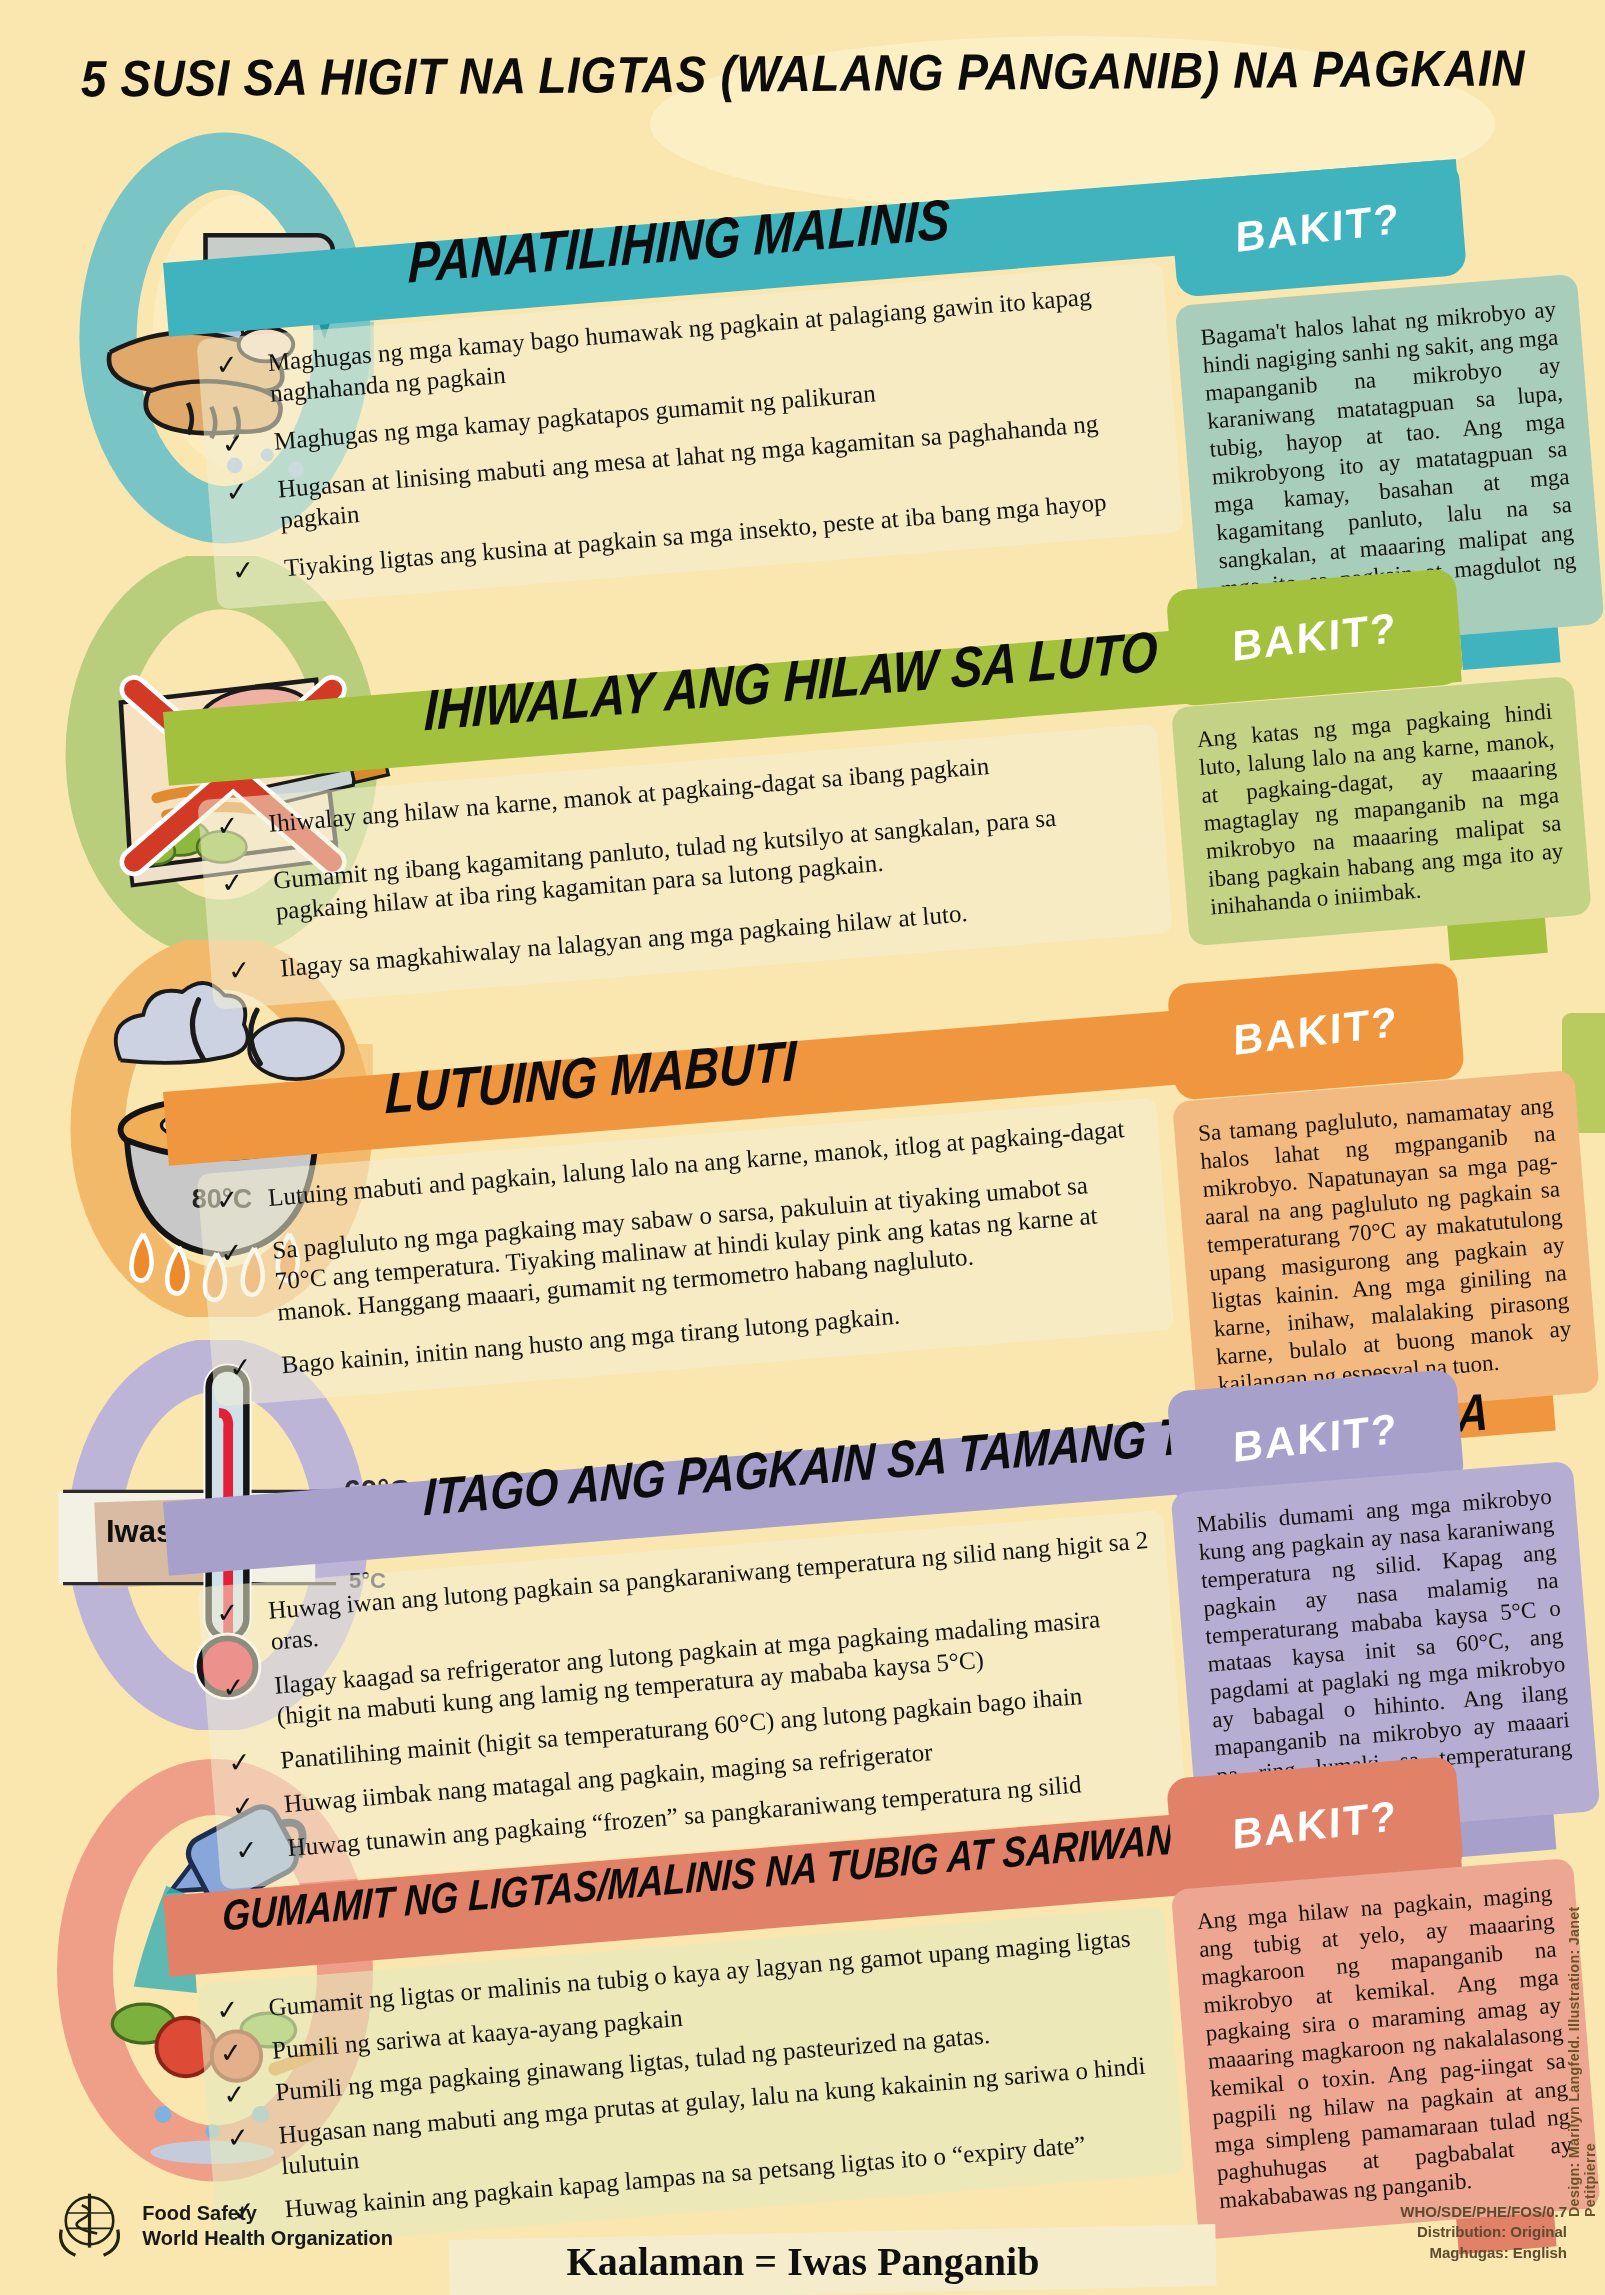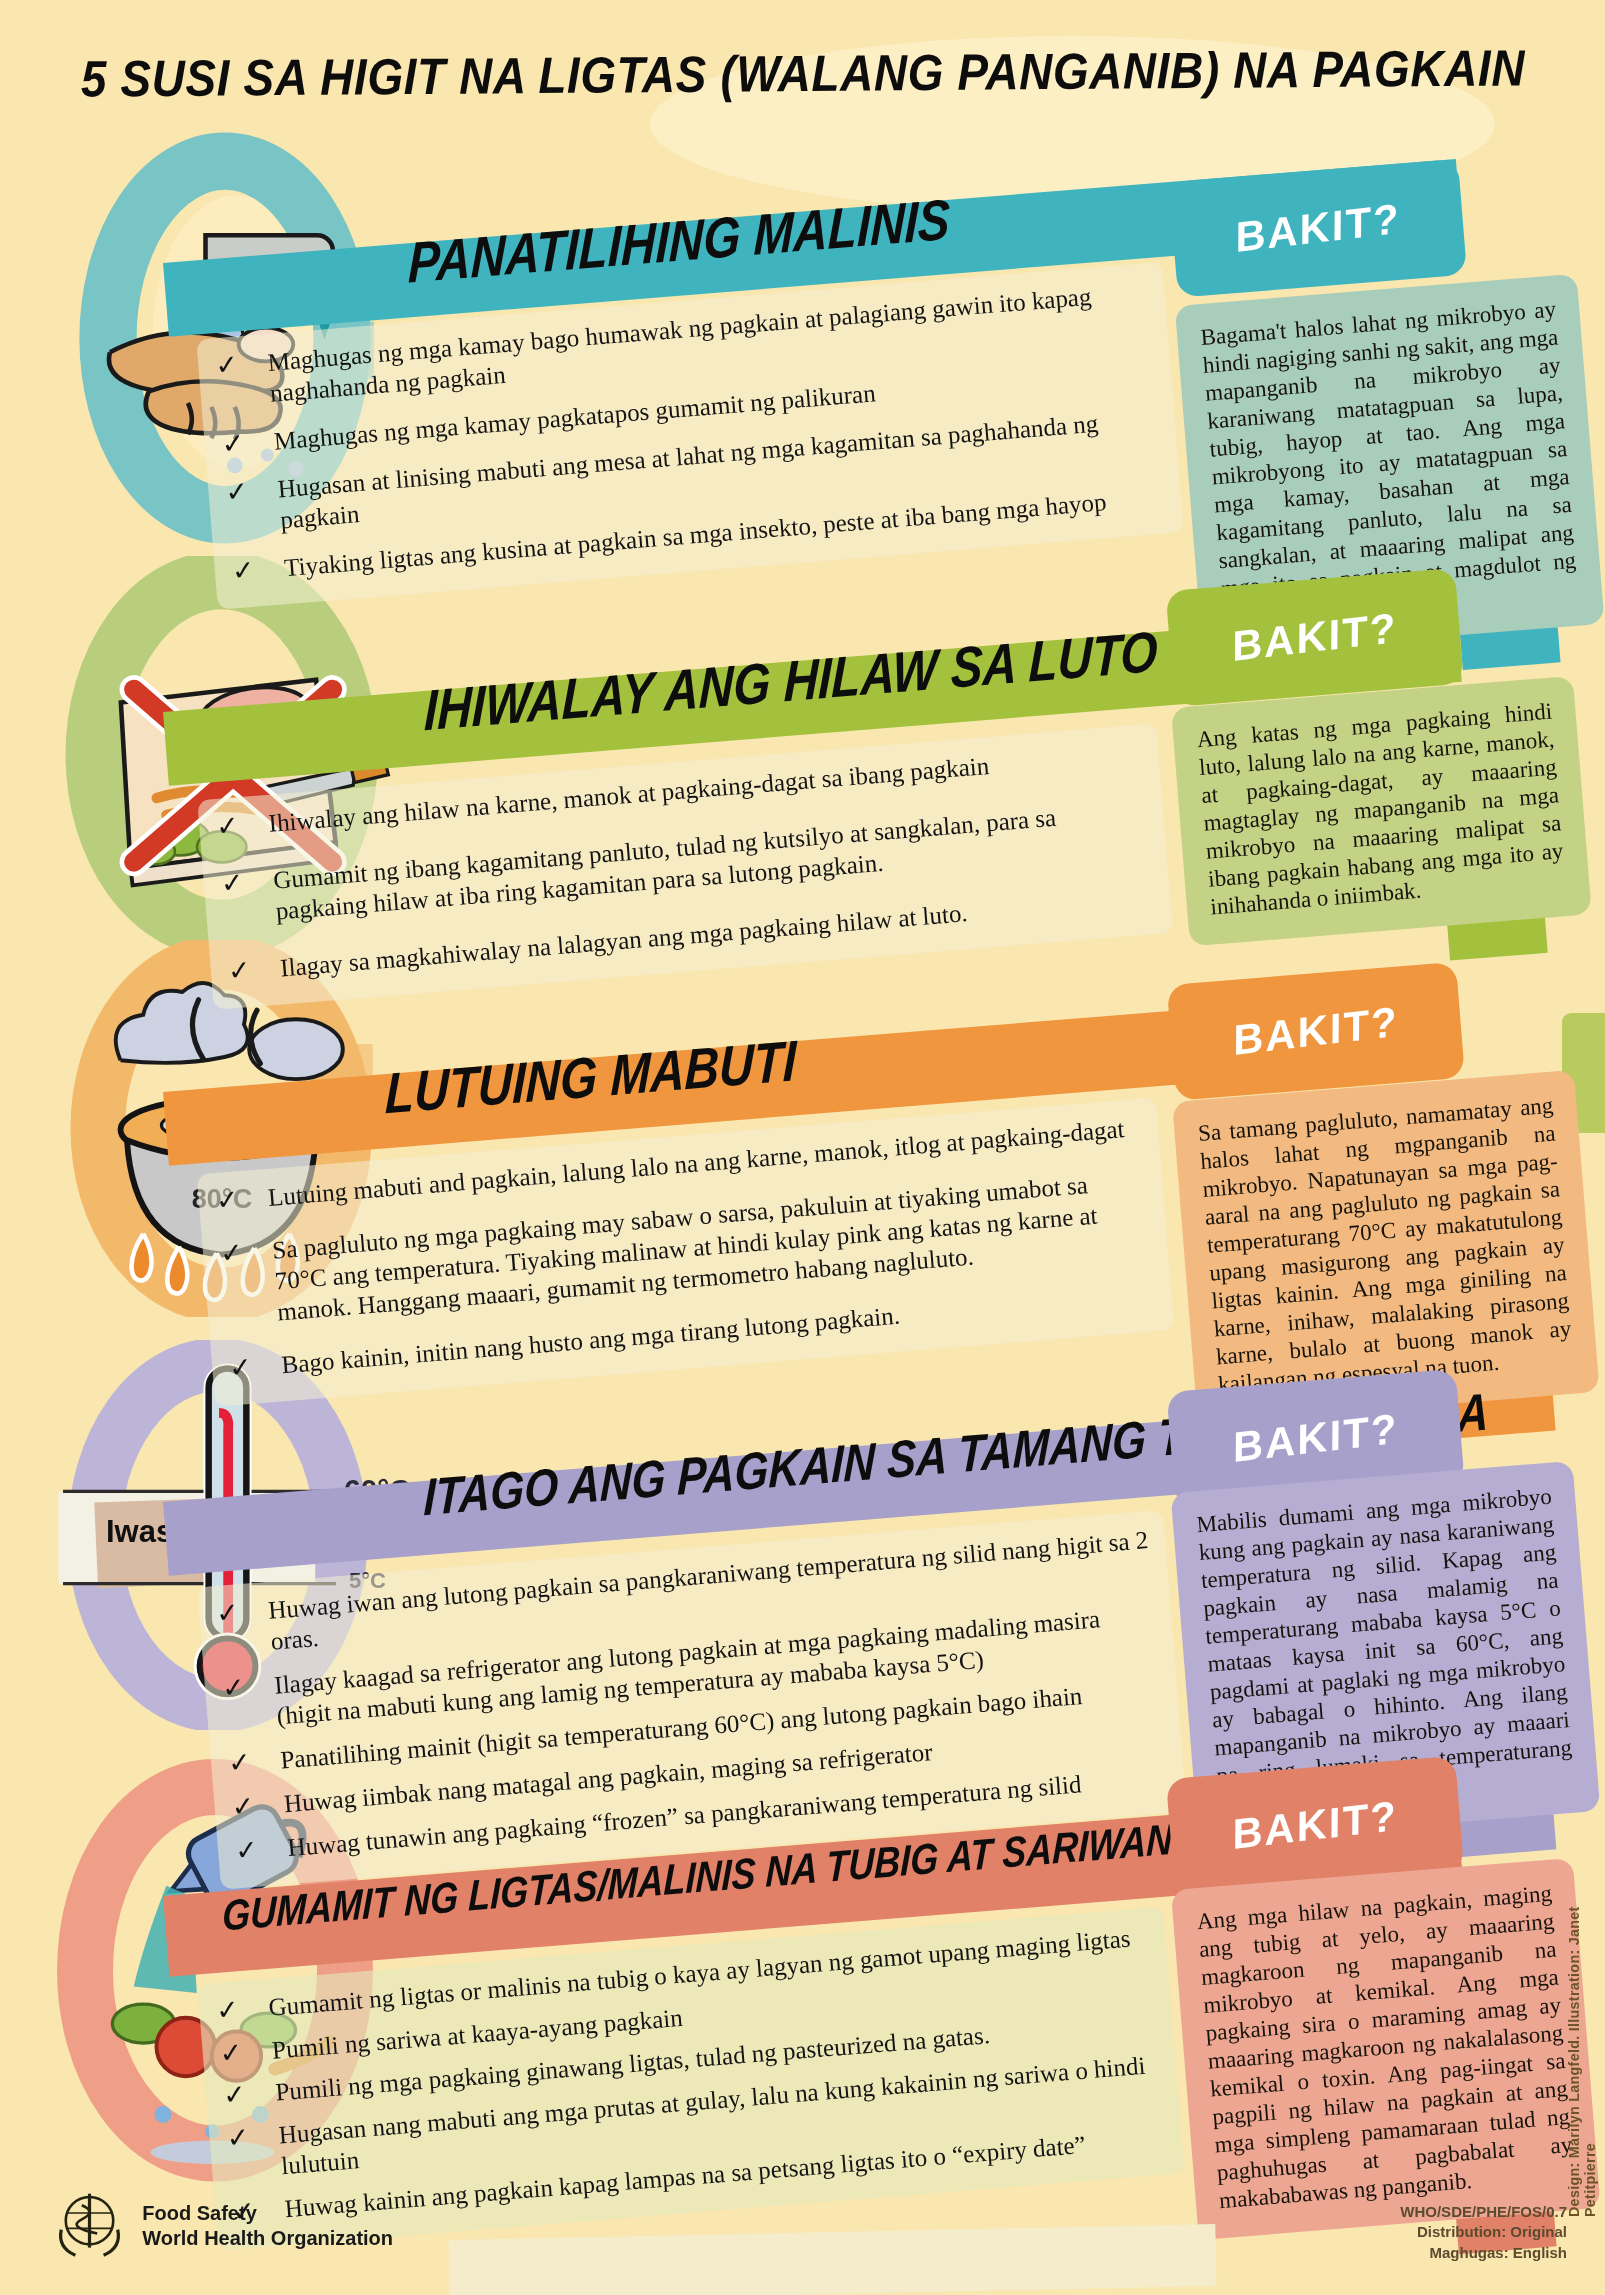--- a/index.html
+++ b/index.html
@@ -316,20 +316,21 @@
           <span class="btext">Hugasan nang mabuti ang mga prutas at gulay, lalu na kung kakainin ng sariwa o hindi lulutuin</span>
         </div>
       <div class="bullet">
           <span class="check">✓</span>
           <span class="btext">Huwag kainin ang pagkain kapag lampas na sa petsang ligtas ito o “expiry date”</span>
         </div>
     </div>
   </div>
 
   <div class="slogan-wash"></div>
+  <div class="slogan">Kaalaman = Iwas Panganib</div>
 
   <div class="who">
     <span>
       <svg width="77" height="77" viewBox="0 0 120 120">
         <circle cx="60" cy="54" r="37" fill="none" stroke="#23230f" stroke-width="4"></circle>
         <path d="M60 12 V96" stroke="#23230f" stroke-width="5"></path>
         <path d="M48 30 q24 10 0 22 q-24 12 24 22" fill="none" stroke="#23230f" stroke-width="4"></path>
         <path d="M25 42 h70 M25 66 h70" stroke="#23230f" stroke-width="2.5"></path>
         <path d="M16 68 q-6 28 22 40 M104 68 q6 28 -22 40" stroke="#23230f" stroke-width="5" fill="none"></path>
       </svg>

